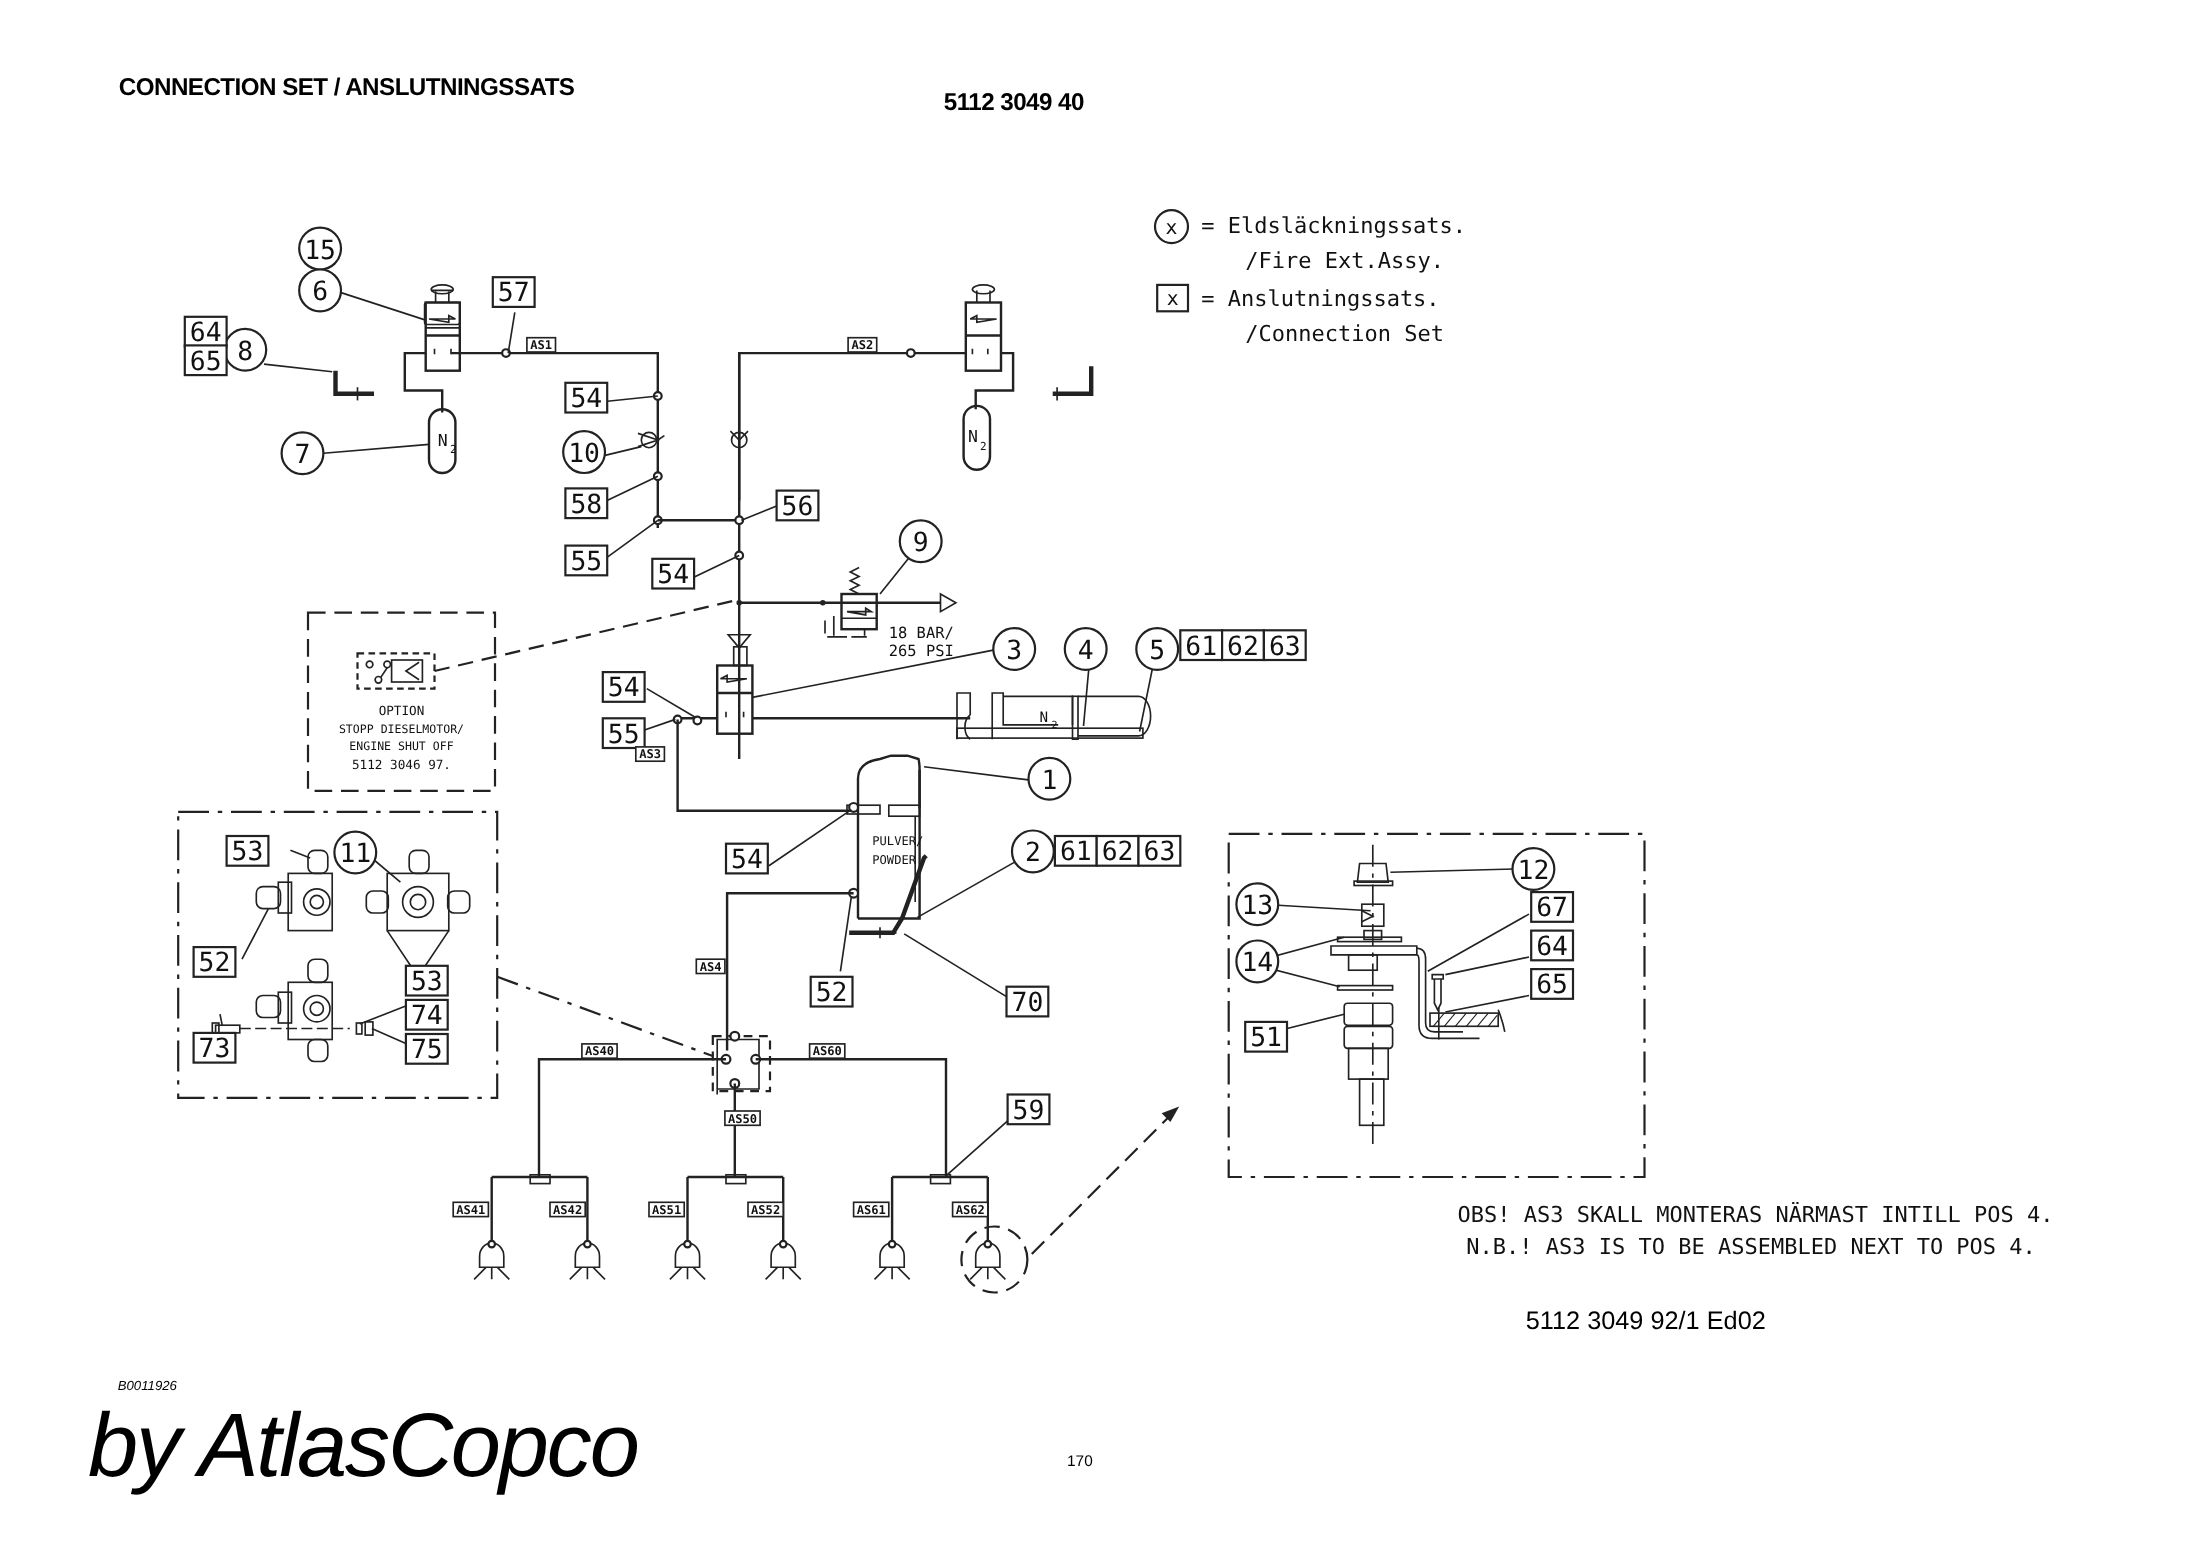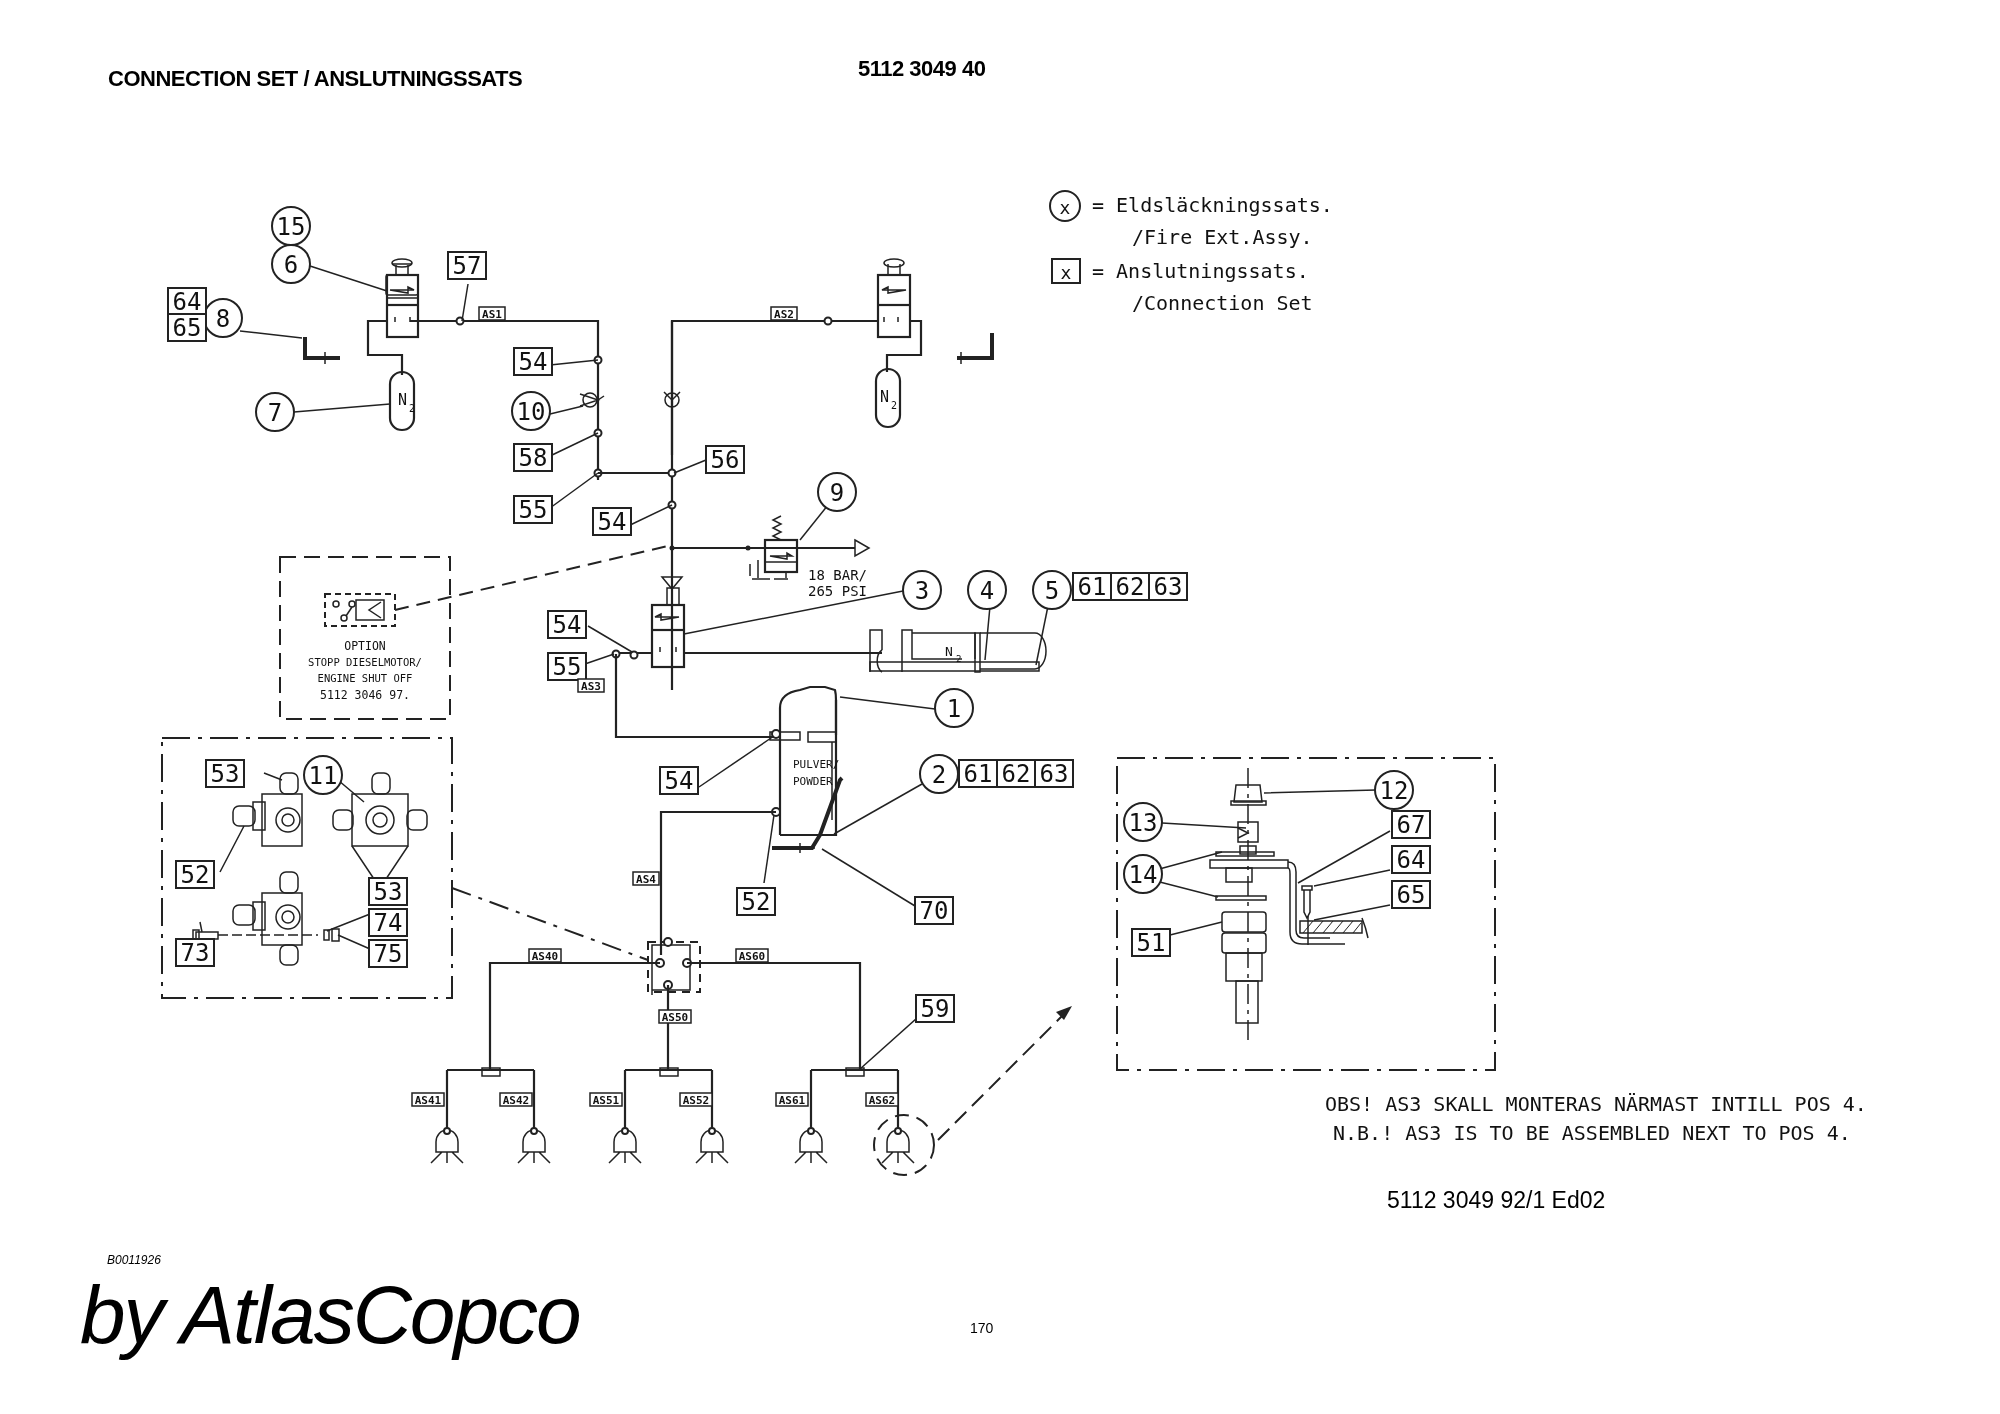--- a/index.html
+++ b/index.html
@@ -1,19 +1,19 @@
 <!DOCTYPE html>
 <html><head>
 <meta charset="utf-8">
 <style>
   html,body{margin:0;padding:0;background:#ffffff;}
   body{width:2000px;height:1414px;position:relative;overflow:hidden;font-family:"Liberation Sans",sans-serif;color:#000;}
   .hdr{position:absolute;font-family:"Liberation Sans",sans-serif;font-weight:bold;font-size:22px;letter-spacing:-0.5px;}
   #title{left:108px;top:66px;}
-  #partno{left:858px;top:56px;font-size:22px;}
+  #partno{left:858px;top:80px;font-size:22px;}
   #docid{position:absolute;left:1387px;top:1187px;font-size:23px;font-family:"Liberation Sans",sans-serif;}
   #bcode{position:absolute;left:107px;top:1253px;font-size:12px;font-style:italic;}
   #brand{position:absolute;left:80px;top:1268px;font-size:82px;letter-spacing:-2px;font-style:italic;}
   #pagenum{position:absolute;left:970px;top:1320px;font-size:14px;}
   svg{position:absolute;left:0;top:0;}
   svg text{font-family:"DejaVu Sans Mono","Liberation Mono",monospace;fill:#111;}
   .ln{stroke:#222;stroke-width:2.2;fill:none;}
   .thin{stroke:#222;stroke-width:1.5;fill:none;}
   .dash{stroke:#222;stroke-width:2;fill:none;stroke-dasharray:16 8;}
   .dashdot{stroke:#222;stroke-width:2;fill:none;stroke-dasharray:28 8 4 8;}

